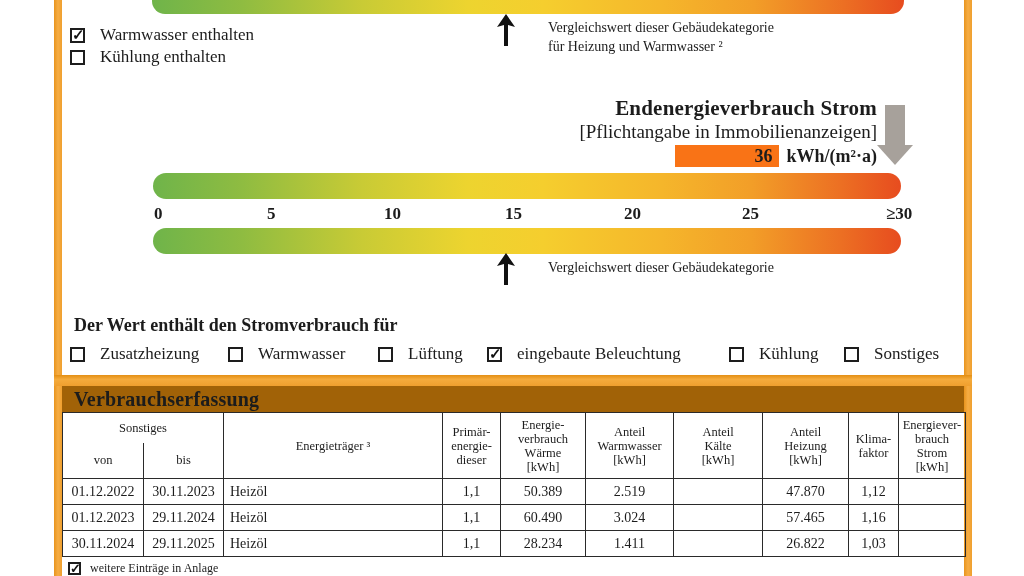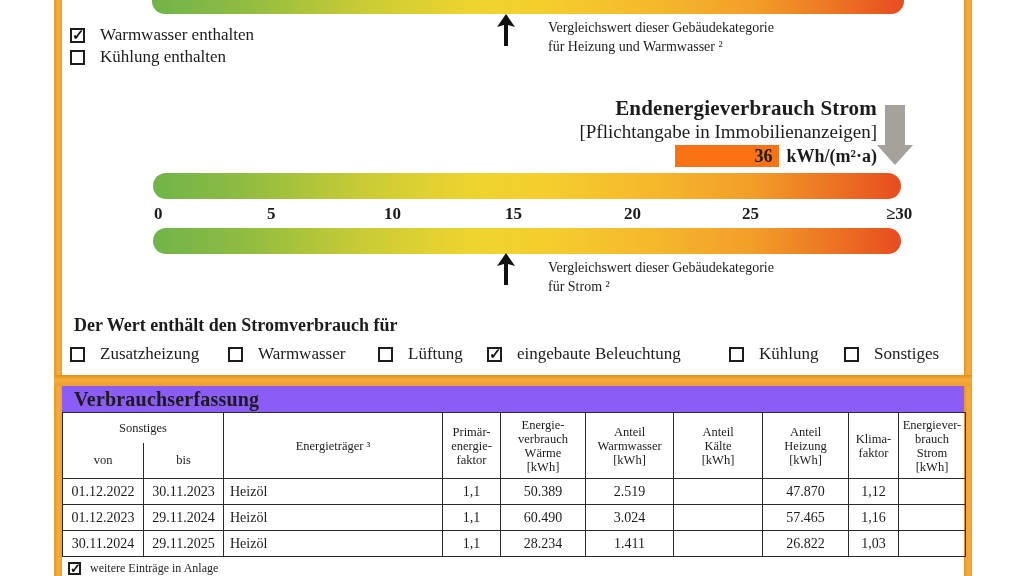--- a/index.html
+++ b/index.html
@@ -39,21 +39,21 @@
   .strom-valrow { margin-top:2px; font-size:18px; font-weight:bold; line-height:22px; }
   .val-box { display:inline-block; width:104px; background:#f97316; text-align:right; padding-right:6px; }
   .unit { display:inline-block; margin-left:8px; }
   .down-arrow { position:absolute; left:877px; top:105px; }
 
   .heading3 { position:absolute; left:74px; top:315px; font-size:18px; font-weight:bold; }
 
   
   .orange-band { position:absolute; left:54px; top:375px; width:918px; height:11px;
     background:linear-gradient(180deg,#e38f14,#f5ab3c 40%,#ef9f2e); }
-  .title-band { position:absolute; left:62px; top:386px; width:902px; height:26px; background:#8b5cf6; display:flex; align-items:center; }
+  .title-band { position:absolute; left:62px; top:386px; width:902px; height:26px; background:#a16207; display:flex; align-items:center; }
   .title-band .t { font-size:20px; font-weight:bold; padding-left:12px; letter-spacing:0.2px; }
 
   
   .vtable { position:absolute; left:62px; top:412px; width:903px; border-collapse:collapse; table-layout:fixed; }
   .vtable th, .vtable td { border:1.5px solid #2a2a2a; overflow:hidden; }
   .vtable th { font-size:12.5px; font-weight:normal; text-align:center; white-space:pre-line; line-height:14px; vertical-align:middle; }
   .vtable td { font-size:14px; text-align:center; vertical-align:middle; white-space:nowrap; }
   .vtable td.lft { text-align:left; padding-left:6px; }
   .vtable .no-bb { border-bottom:none; }
   .vtable .no-bt { border-top:none; }
@@ -111,21 +111,20 @@
   <span class="tick" style="left:505px;">15</span>
   <span class="tick" style="left:624px;">20</span>
   <span class="tick" style="left:742px;">25</span>
   <span class="tick" style="left:856px;margin-left:30px;">≥30</span>
 
   <svg class="up-arrow" style="left:495px; top:253px;" viewBox="0 0 20 32">
     <polygon points="10,0 19,13 12,11 12,32 8,32 8,11 1,13" fill="#111"></polygon>
   </svg>
   <div class="note" style="left:528px; top:258px;">
     <div>Vergleichswert dieser Gebäudekategorie</div>
-    <div>für Strom ²</div>
   </div>
 
   <div class="heading3">Der Wert enthält den Stromverbrauch für</div>
 
   <div class="cb-item" style="left:70px; top:344px;">
     <span class="cb"></span>
     <span class="cb-label">Zusatzheizung</span>
   </div>
   <div class="cb-item" style="left:228px; top:344px;">
     <span class="cb"></span>
@@ -165,21 +164,21 @@
         <col style="width:86px">
       <col style="width:50px">
         <col style="width:67px">
     </colgroup>
     <thead>
       <tr class="r1">
         <th colspan="2" class="no-bb">Sonstiges</th>
         <th rowspan="2">Energieträger ³</th>
         <th rowspan="2">Primär-
 energie-
-faktor</th>
+dieser</th>
         <th rowspan="2">Energie-
 verbrauch
 Wärme
 [kWh]</th>
         <th rowspan="2">Anteil
 Warmwasser
 [kWh]</th>
         <th rowspan="2">Anteil
 Kälte
 [kWh]</th>

